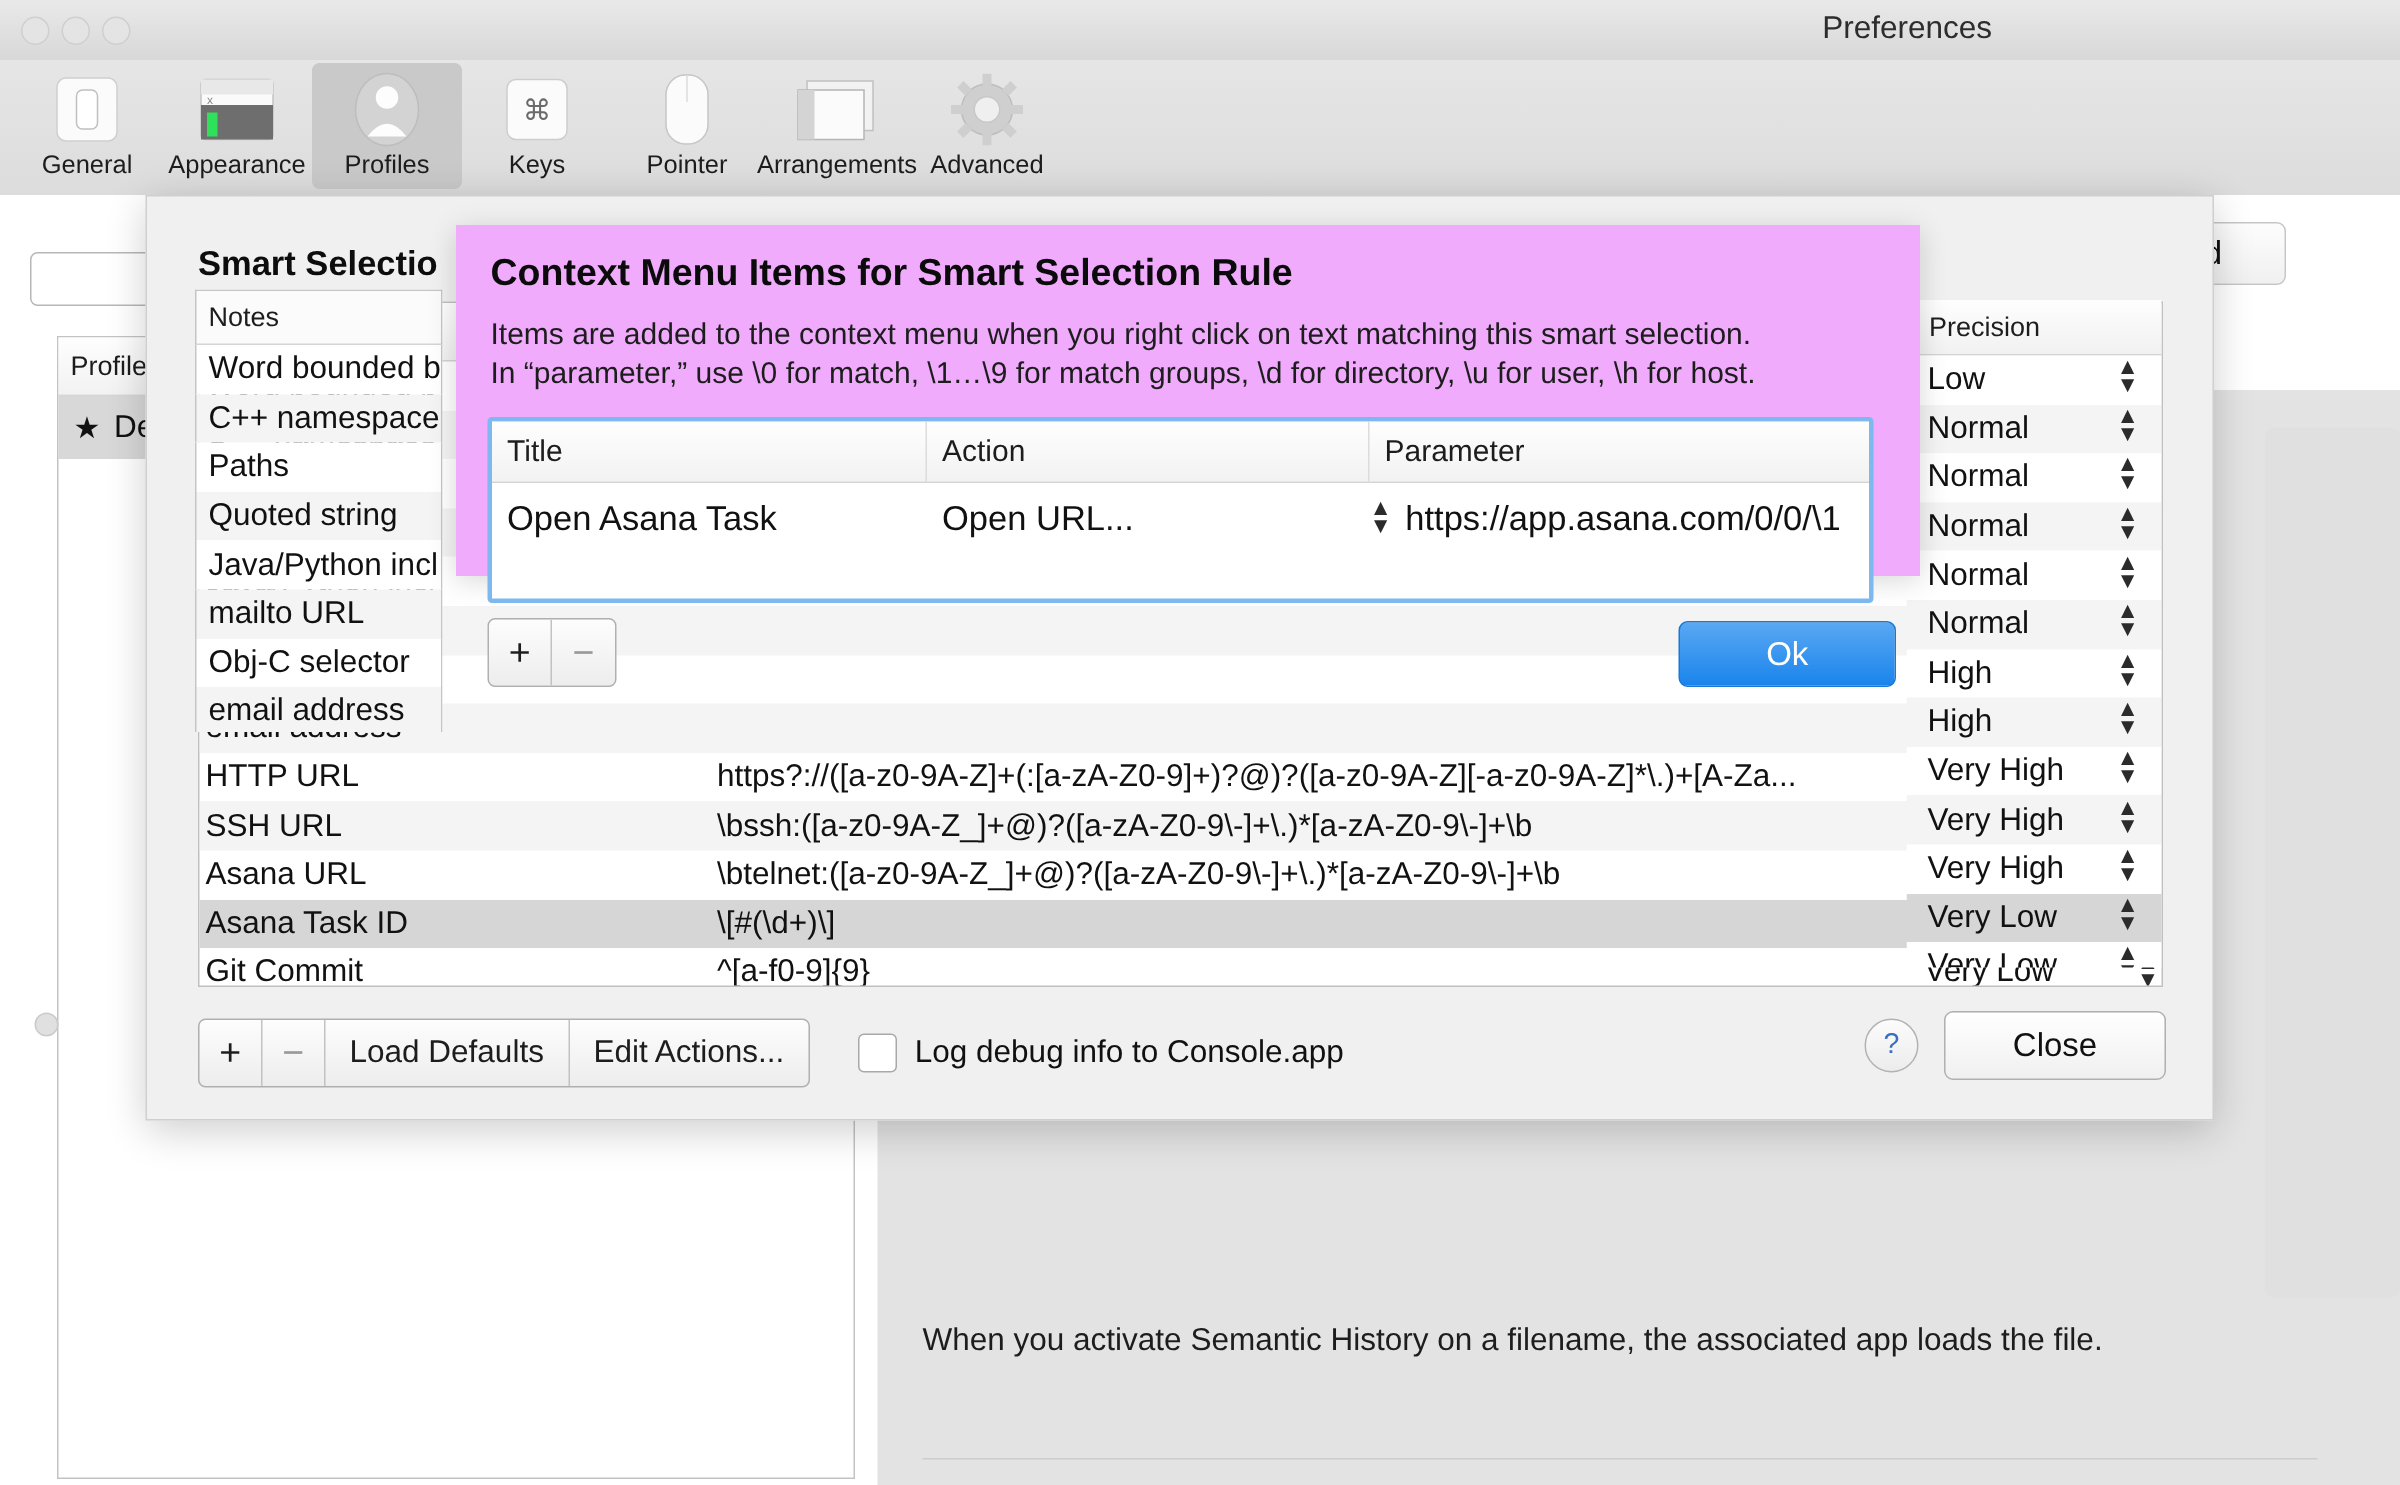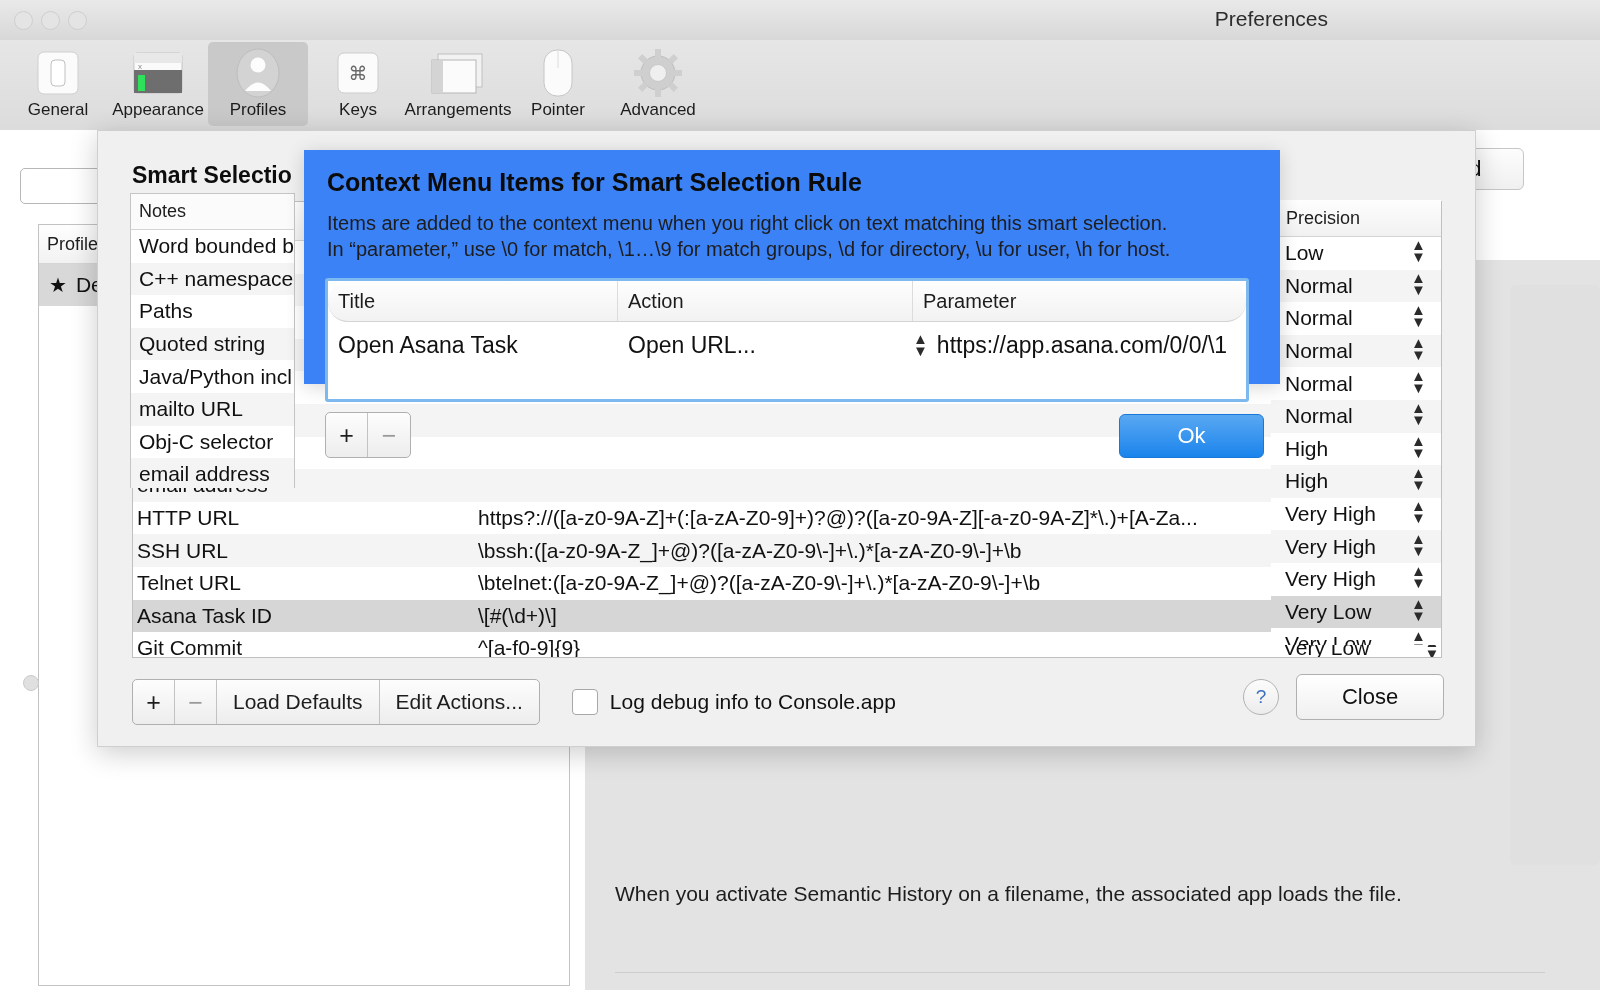--- a/index.html
+++ b/index.html
@@ -121,30 +121,30 @@
   }
   .close-btn{
     position:absolute;left:1198px;top:543px;width:146px;height:44px;border-radius:6px;
     border:1px solid #b0b0b0;background:linear-gradient(to bottom,#ffffff,#f0f0f0);
     display:flex;align-items:center;justify-content:center;font-size:22px;color:#111;
   }
 
   
   .ctx{
     position:absolute;left:304px;top:150px;width:976px;height:234px;
-    background:#3b82f6;box-shadow:0 3px 18px rgba(0,0,0,0.16);text-decoration:underline;
+    background:#f0abfc;box-shadow:0 3px 18px rgba(0,0,0,0.16);text-decoration:underline;
   }
   .ctx-title{position:absolute;left:23px;top:18px;font-size:25px;font-weight:bold;color:#0b0b0b;}
   .ctx-desc{position:absolute;left:23px;top:60px;width:930px;font-size:20px;color:#1d1d1d;line-height:1.30;}
   .ctx-table{
     position:absolute;left:21px;top:128px;width:918px;height:118px;
     border:3px solid #7db8ee;border-radius:3px;background:#fff;overflow:hidden;
   }
   .ctx-thead{display:flex;height:40px;border-bottom:1px solid #d4d4d4;
-    background:linear-gradient(to bottom,#fefefe,#f2f2f2);border-radius:20px;}
+    background:linear-gradient(to bottom,#fefefe,#f2f2f2);}
   .ctx-thead .c{font-size:20px;color:#1d1d1d;display:flex;align-items:center;padding-left:10px;
     box-sizing:border-box;border-right:1px solid #dcdcdc;}
   .ctx-thead .c.t{width:290px;}
   .ctx-thead .c.a{width:295px;}
   .ctx-thead .c.p{width:330px;border-right:none;}
   .ctx-trow{display:flex;height:46px;align-items:center;font-size:23px;color:#111;}
   .ctx-trow .t{width:290px;padding-left:10px;box-sizing:border-box;}
   .ctx-trow .a{width:295px;padding-left:10px;box-sizing:border-box;}
   .ctx-trow .pwrap{display:flex;align-items:center;gap:9px;}
   .ctx-foot{position:absolute;left:21px;top:262px;width:918px;}
@@ -242,37 +242,37 @@
         <svg width="44" height="46">
             <rect x="2" y="3" width="40" height="40" rx="6" fill="#fbfbfb" stroke="#cdcdcd"></rect>
             <text x="22" y="30" font-size="19" text-anchor="middle" fill="#6a6a6a" font-family="DejaVu Sans">⌘</text>
           </svg>
       </div>
       <div class="tb-label">Keys</div>
     </div>
 
     <div class="tb-item">
       <div class="tb-ico">
+        <svg width="36" height="50">
+            <rect x="4" y="2" width="28" height="46" rx="13" fill="#fbfbfb" stroke="#c6c6c6"></rect>
+            <line x1="18" y1="2" x2="18" y2="20" stroke="#dcdcdc"></line>
+          </svg>
+      </div>
+      <div class="tb-label">Pointer</div>
+    </div>
+
+    <div class="tb-item">
+      <div class="tb-ico">
         <svg width="56" height="46">
             <rect x="8" y="4" width="44" height="33" fill="#f2f2f2" stroke="#c0c0c0"></rect>
             <rect x="2" y="10" width="44" height="33" fill="#fbfbfb" stroke="#b5b5b5"></rect>
             <rect x="2" y="10" width="11" height="33" fill="#d4d4d4"></rect>
           </svg>
       </div>
       <div class="tb-label">Arrangements</div>
-    </div>
-
-    <div class="tb-item">
-      <div class="tb-ico">
-        <svg width="36" height="50">
-            <rect x="4" y="2" width="28" height="46" rx="13" fill="#fbfbfb" stroke="#c6c6c6"></rect>
-            <line x1="18" y1="2" x2="18" y2="20" stroke="#dcdcdc"></line>
-          </svg>
-      </div>
-      <div class="tb-label">Pointer</div>
     </div>
 
     <div class="tb-item">
       <div class="tb-ico">
         <svg width="48" height="48" viewBox="0 0 48 48">
           <g fill="#cfcfcf" stroke="#bdbdbd">
             <circle cx="24" cy="24" r="17"></circle>
           </g>
           <circle cx="24" cy="24" r="8.5" fill="#efefef" stroke="#c8c8c8"></circle>
           <g fill="#cfcfcf">
@@ -435,21 +435,21 @@
           <div class="regex">\bssh:([a-z0-9A-Z_]+@)?([a-zA-Z0-9\-]+\.)*[a-zA-Z0-9\-]+\b</div>
           <div class="prec">Very High</div>
           <div class="step">
             <span class="stepper">
               <i>▲</i>
               <i>▼</i>
             </span>
           </div>
         </div>
         <div class="ss-row">
-          <div class="name">Telnet URL</div>
+          <div class="name">Asana URL</div>
           <div class="regex">\btelnet:([a-z0-9A-Z_]+@)?([a-zA-Z0-9\-]+\.)*[a-zA-Z0-9\-]+\b</div>
           <div class="prec">Very High</div>
           <div class="step">
             <span class="stepper">
               <i>▲</i>
               <i>▼</i>
             </span>
           </div>
         </div>
         <div class="ss-row sel">

